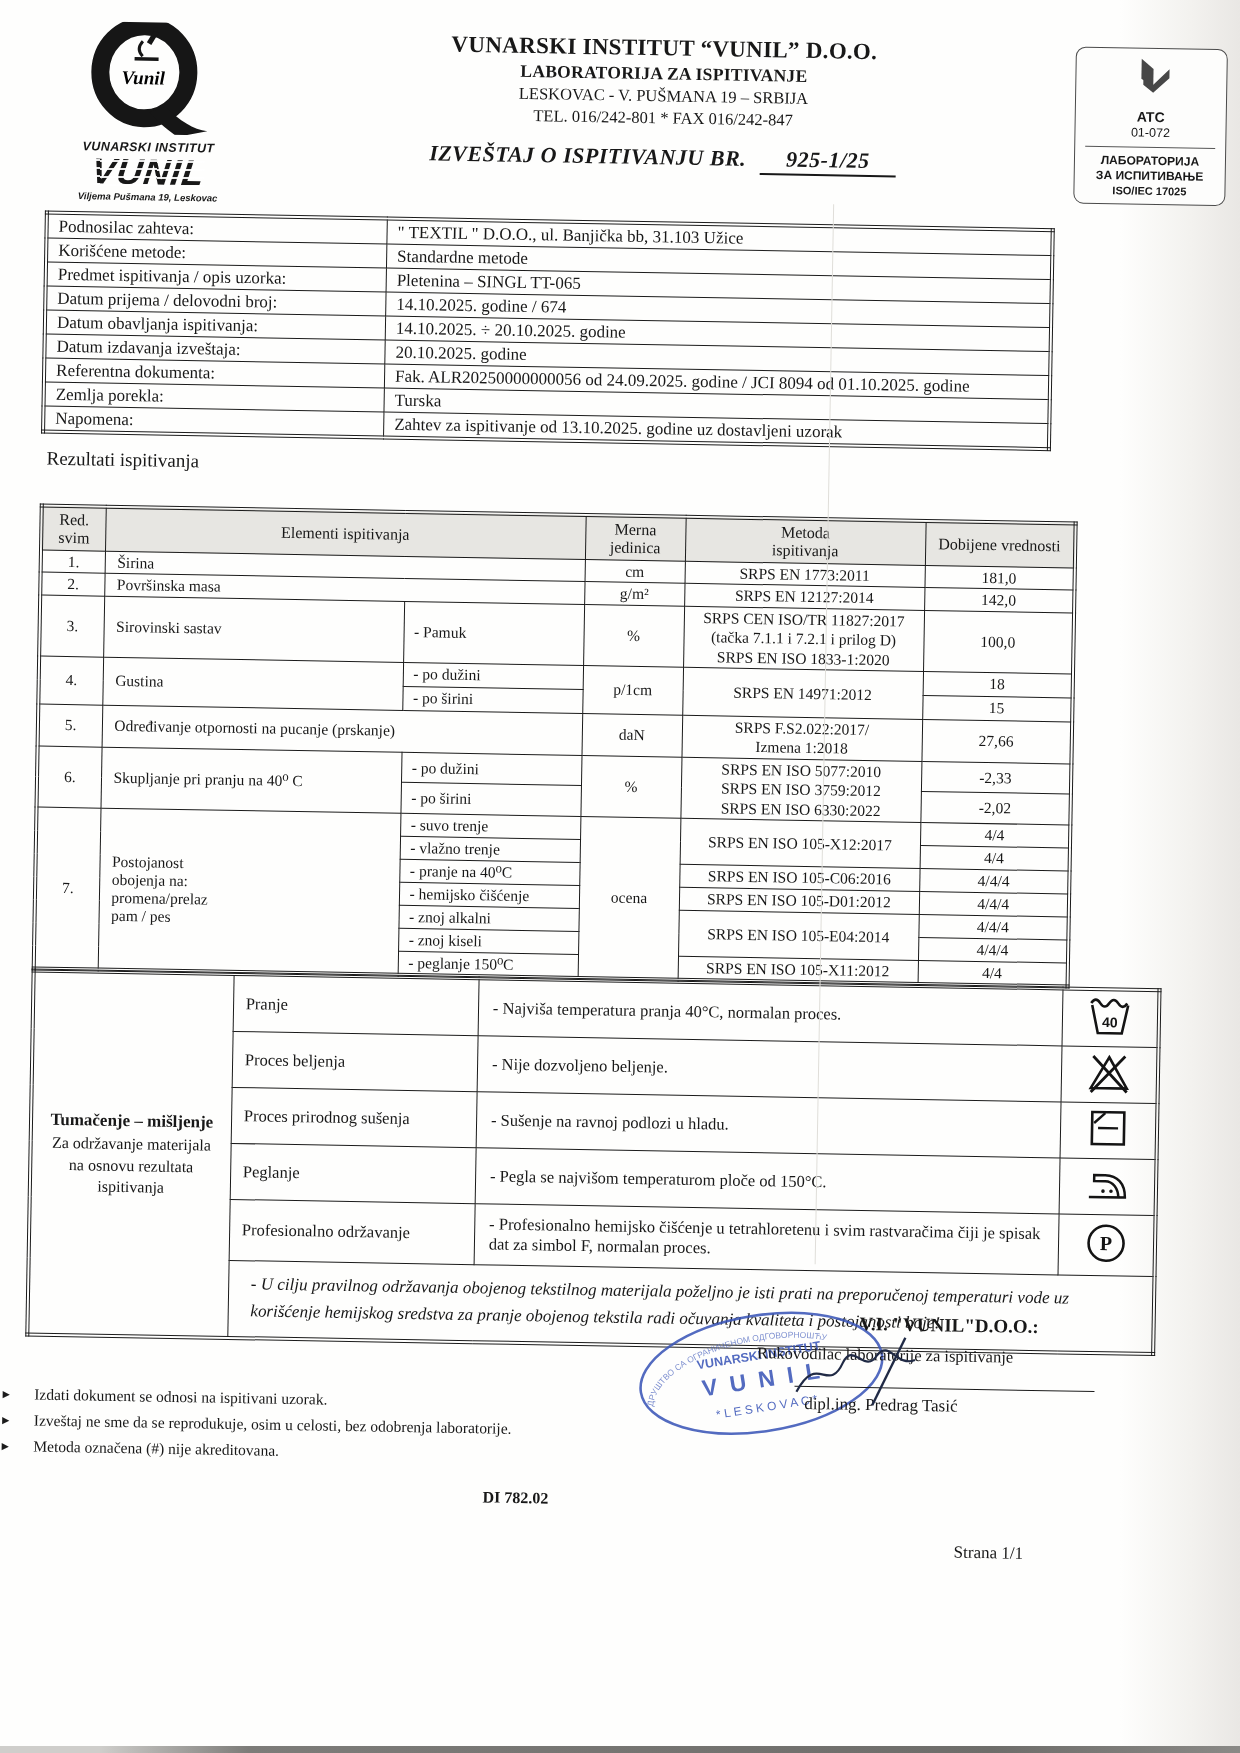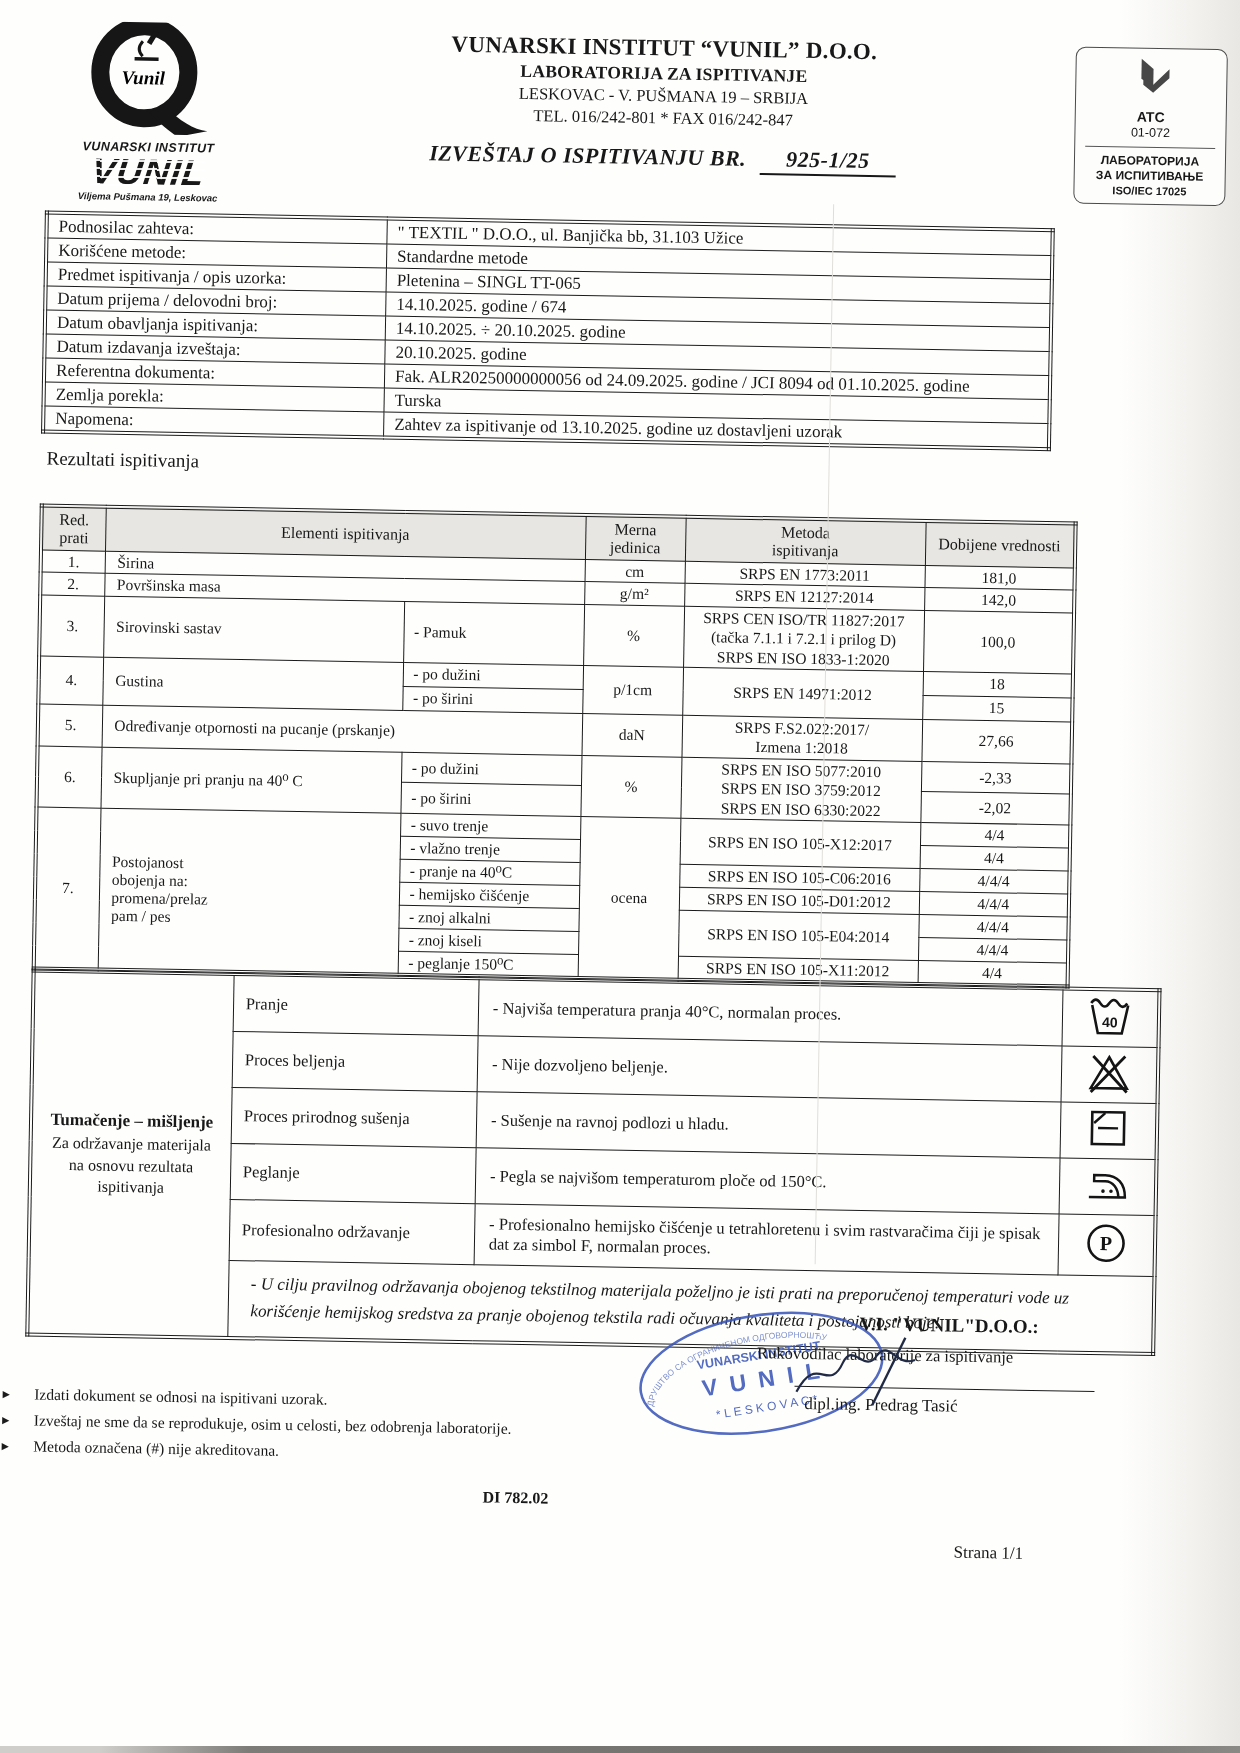--- a/index.html
+++ b/index.html
@@ -181,21 +181,21 @@
           <col style="width:64px">
           <col style="width:300px">
           <col style="width:180px">
           <col style="width:100px">
           <col style="width:240px">
           <col style="width:150px">
         </colgroup>
     <tbody>
           <tr>
       <th class="pre">Red.
-prati</th>
+svim</th>
       <th colspan="2">Elementi ispitivanja</th>
       <th class="pre">Merna
 jedinica</th>
       <th class="pre">Metoda
 ispitivanja</th>
       <th>Dobijene vrednosti</th>
     </tr>
     <tr class="h22">
       <td class="c">1.</td>
       <td colspan="2" class="lbl">Širina</td>

